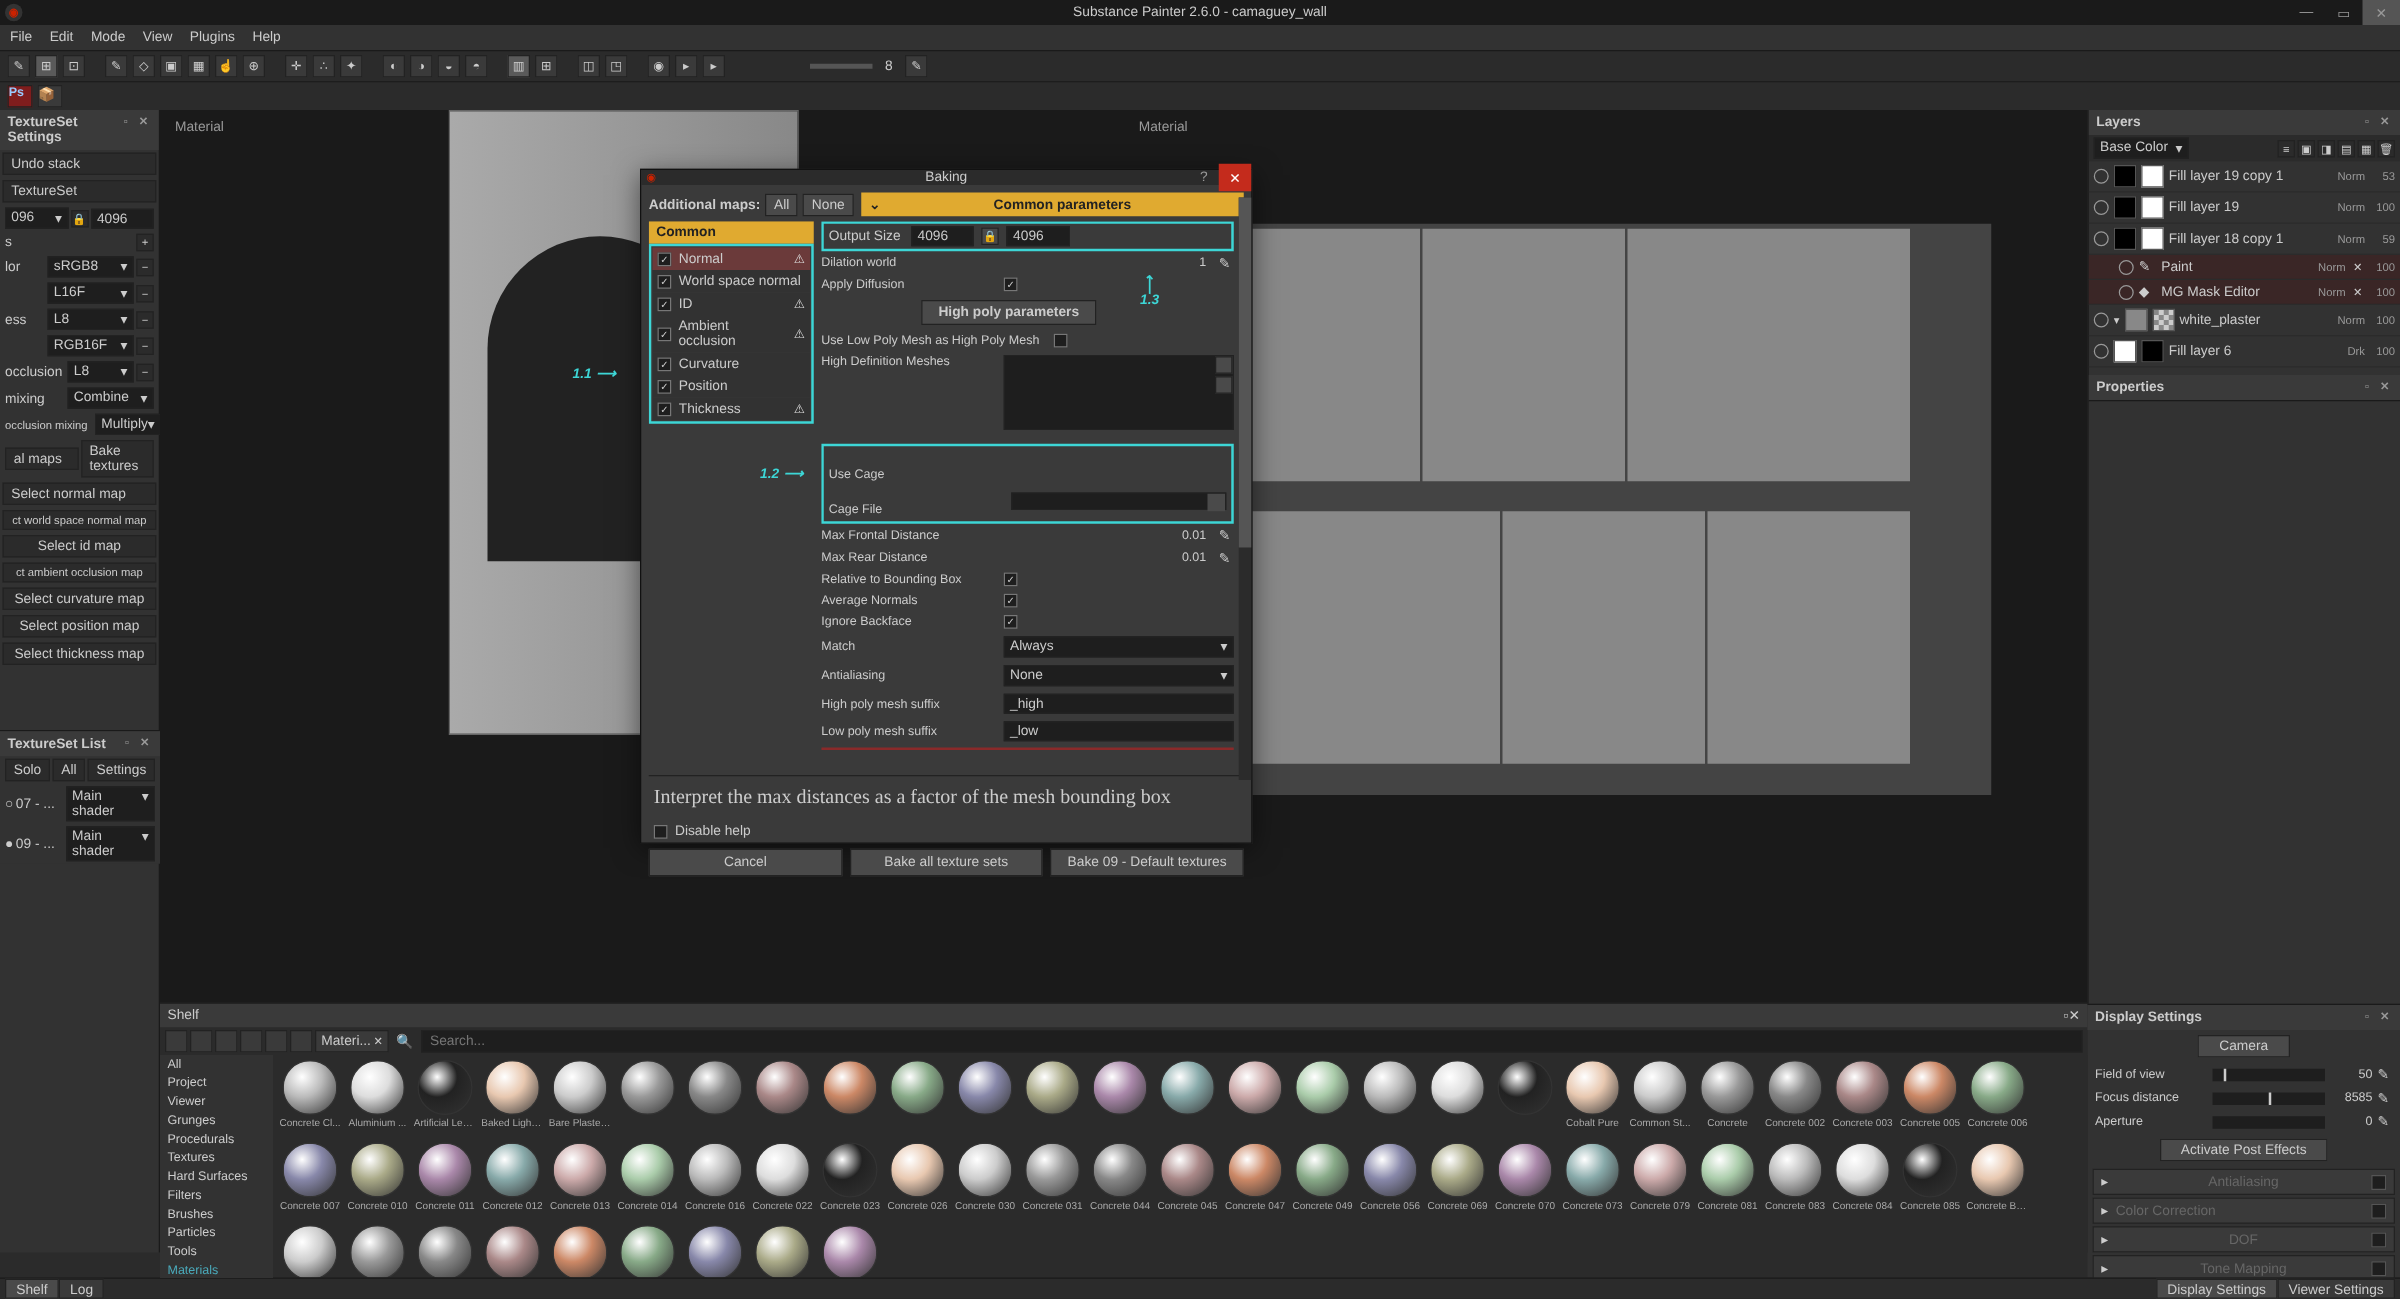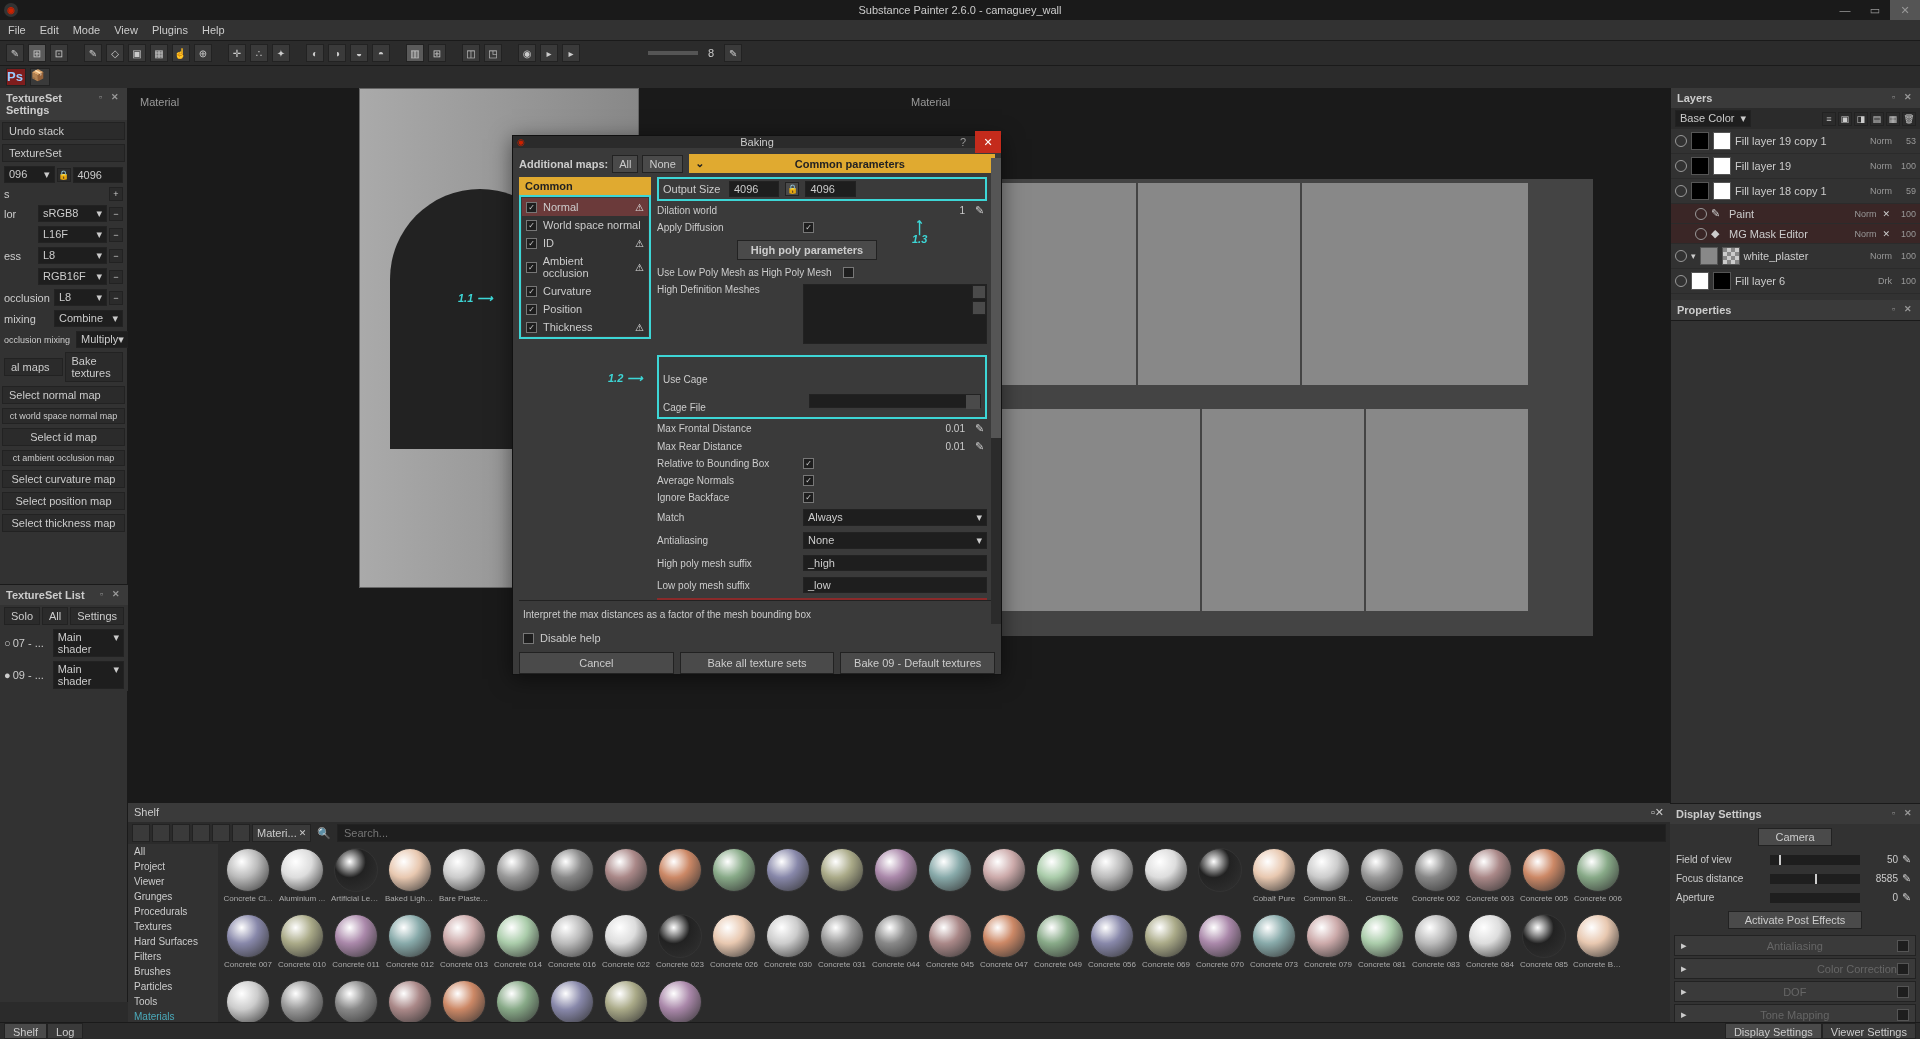--- a/index.html
+++ b/index.html
@@ -126,21 +126,21 @@
 .param-row .psel { flex:1; background:#1e1e1e; border:1px solid #222; padding:1px 4px; display:flex; justify-content:space-between; }
 .param-row .pinput { flex:1; background:#1e1e1e; border:1px solid #222; padding:1px 4px; }
 .hp-header { background:#4a4a4a; border:1px solid #222; padding:3px 8px; text-align:center; margin: 4px 0 4px 80px; width: 140px; font-weight: bold; }
 .hd-mesh-box { background:#1e1e1e; height: 60px; border:1px solid #222; position:relative; }
 .hd-mesh-box .filebtn { position:absolute; right:0; top:0; width:14px; height:14px; background:#4a4a4a; border:1px solid #222; }
 .cage-box { border: 2px solid #3dd6d6; padding:2px 4px; margin-top: 8px; }
 .cage-box .cage-row { display:flex; align-items:center; padding:2px 0; gap:6px; }
 .cage-box .cage-row .pl { flex:0 0 140px; font-size:10px;margin-top:13px; }
 .cage-box .cage-file { flex:1; background:#1e1e1e; border:1px solid #222; height:14px; position:relative; }
 .cage-box .cage-file .filebtn { position:absolute; right:0; top:0; width:14px; height:14px; background:#4a4a4a; }
-.dlg-help-text { padding:8px 4px; font-size:10px; color:#ccc; border-top:1px solid #222; margin-top:0; }
+.dlg-help-text { padding:8px 4px; font-size:16px; color:#ccc; border-top:1px solid #222; margin-top:20px;font-family:Liberation Serif, serif; }
 .dlg-disable-help { display:flex; align-items:center; gap:6px; padding:4px; }
 .dlg-buttons { display:flex; gap:6px; padding:4px 0; }
 .dlg-buttons .dbtn { flex:1; background:#4a4a4a; border:1px solid #222; padding:4px; text-align:center; }
 
 
 .annot { position:absolute; color:#3dd6d6; font-size:13px; font-weight:bold; font-style:italic; }
 .annot-arrow { color:#3dd6d6; }
 
 .scrollbar-v { position:absolute; right:0; top:22px; bottom:50px; width:10px; background:#2b2b2b; }
 .scrollbar-v .thumb { position:absolute; top:0; width:100%; height:60%; background:#555; }
@@ -197,21 +197,21 @@
   <div class="tbtn">◉</div>
   <div class="tbtn">▸</div>
   <div class="tbtn">▸</div>
   <div style="flex:0 0 60px"></div>
   <div style="width:50px; height:4px; background:#555;"></div>
   <span style="margin:0 6px;">8</span>
   <div class="tbtn">✎</div>
 </div>
 
 <div class="secondtoolbar">
-  <div class="tbtn" style="background:#7f1d1d;color:#9cf;font-size:13px;font-weight:bold;">Ps</div>
+  <div class="tbtn" style="background:#7f1d1d;color:#9cf;font-size:10px;font-weight:bold;">Ps</div>
   <div class="tbtn">📦</div>
 </div>
 
 <div class="main">
 
   <div class="leftpanel">
     <div class="panel-title">
       <span>TextureSet Settings</span>
       <div class="pbuttons">
           <span>▫</span>
@@ -764,21 +764,21 @@
     <div style="display:inline-block;background:#4a4a4a;border:1px solid #222;padding:2px 16px;">Activate Post Effects</div>
   </div>
   <div id="disp-effects">
       <div class="disp-collapse">
         <span style="margin-right:6px;">▸</span>
         <span style="flex:1;text-align:center;color:#666;">Antialiasing</span>
         <div class="dchk"></div>
       </div>
       <div class="disp-collapse">
         <span style="margin-right:6px;">▸</span>
-        <span style="flex:1;text-align:right;color:#666;">Color Correction</span>
+        <span style="flex:1;text-align:left;color:#666;">Color Correction</span>
         <div class="dchk"></div>
       </div>
       <div class="disp-collapse">
         <span style="margin-right:6px;">▸</span>
         <span style="flex:1;text-align:center;color:#666;">DOF</span>
         <div class="dchk"></div>
       </div>
       <div class="disp-collapse">
         <span style="margin-right:6px;">▸</span>
         <span style="flex:1;text-align:center;color:#666;">Tone Mapping</span>

